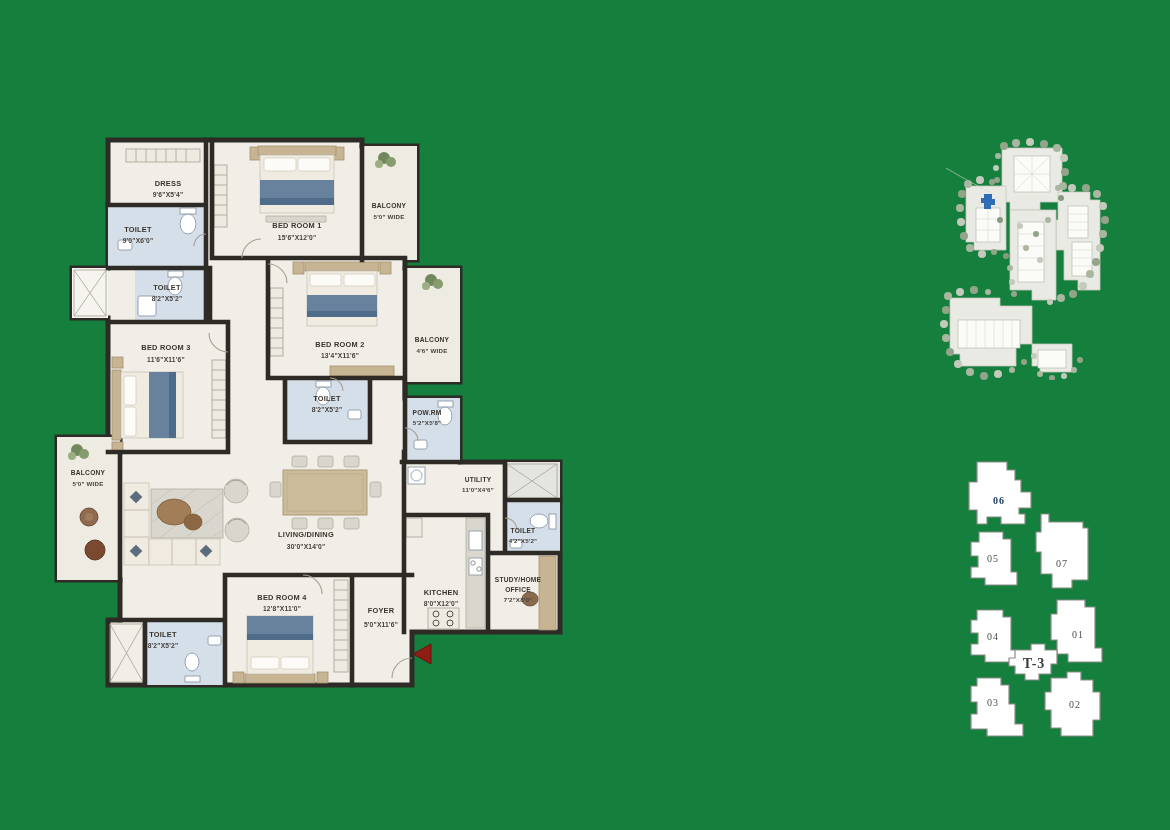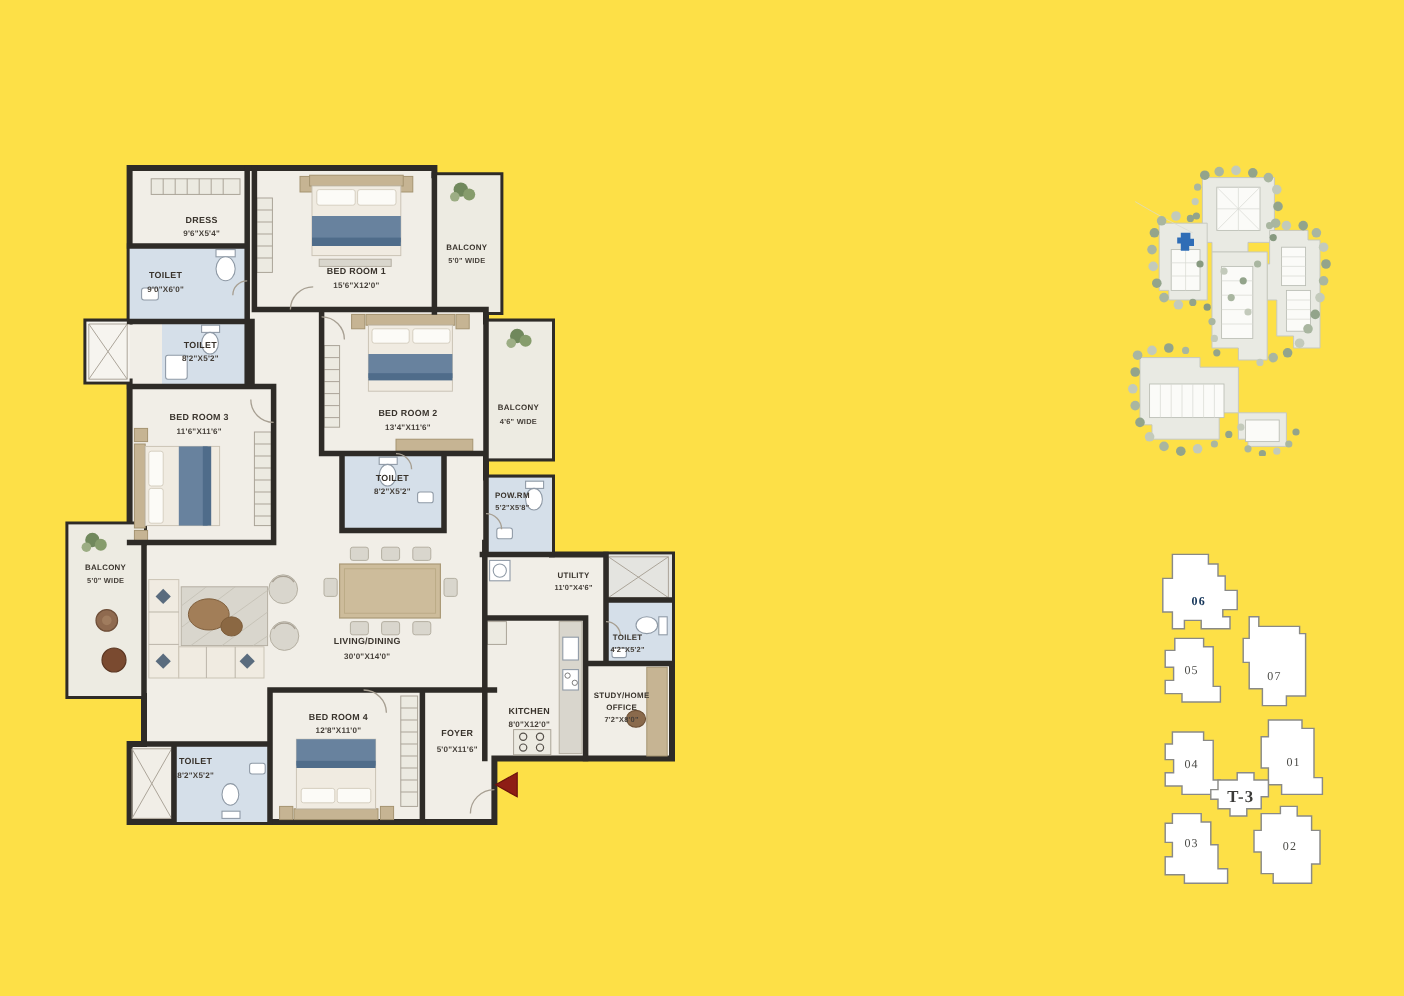--- a/index.html
+++ b/index.html
@@ -1,16 +1,16 @@
 <!DOCTYPE html>
 <html><head>
 <meta charset="utf-8">
 <style>
   html,body{margin:0;padding:0;background:#ffffff;}
-  #screen{position:relative;width:1170px;height:830px;background:#fde047;overflow:hidden;
+  #screen{position:relative;width:1170px;height:830px;background:#15803d;overflow:hidden;
           font-family:"Liberation Sans","DejaVu Sans",sans-serif;}
   svg{position:absolute;}
   
   .rlbl{font:bold 7.4px "Liberation Sans","DejaVu Sans",sans-serif;fill:#39332c;letter-spacing:.25px;}
   .rdim{font:bold 6.7px "Liberation Sans","DejaVu Sans",sans-serif;fill:#46403a;letter-spacing:.2px;}
   .sm .rlbl{font-size:6.6px}.sm .rdim{font-size:6.2px}
   
   .wall{stroke:#2e2b27;fill:none;stroke-linecap:square;}
   .arc{stroke:#a79f92;stroke-width:1.1;fill:none;}
   .hatch{stroke:#a8a195;stroke-width:.8;fill:none;}

